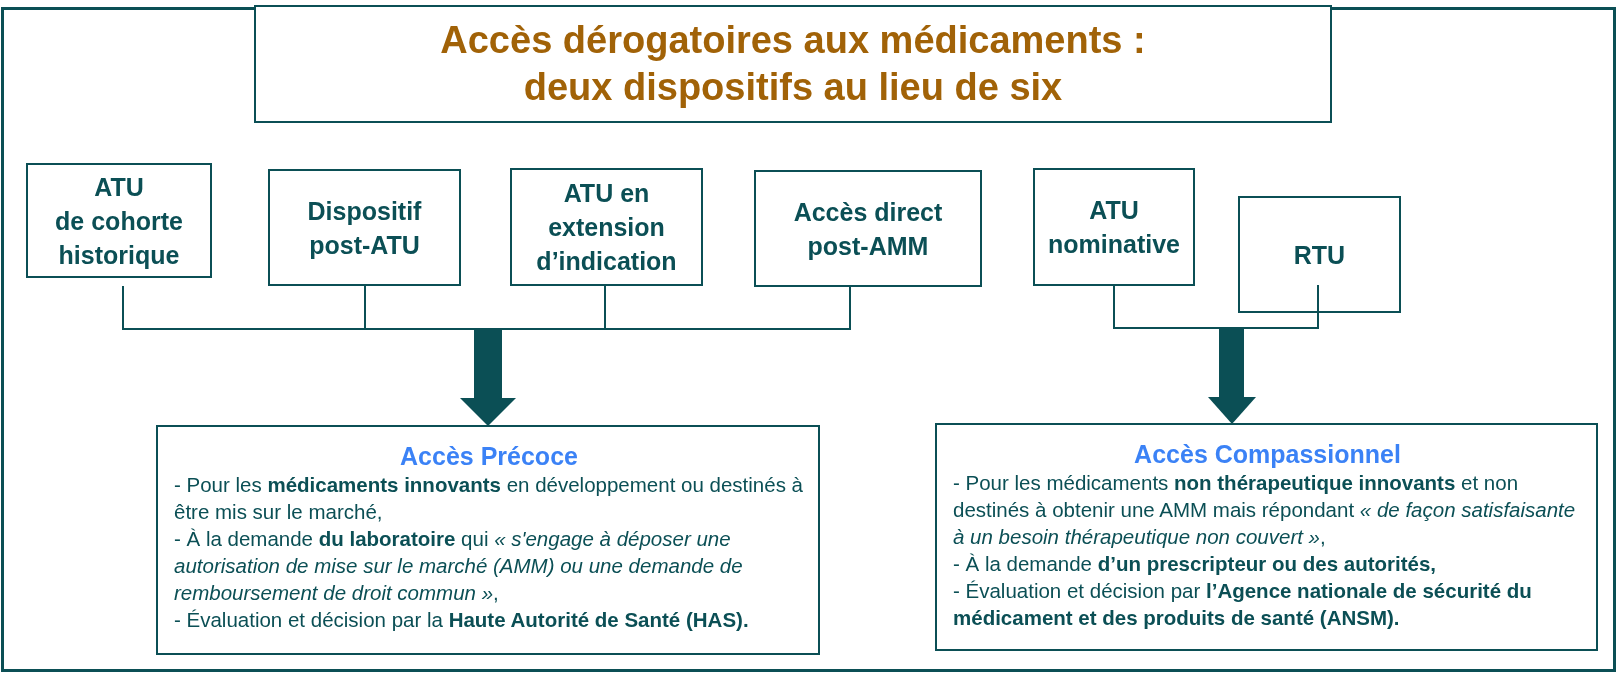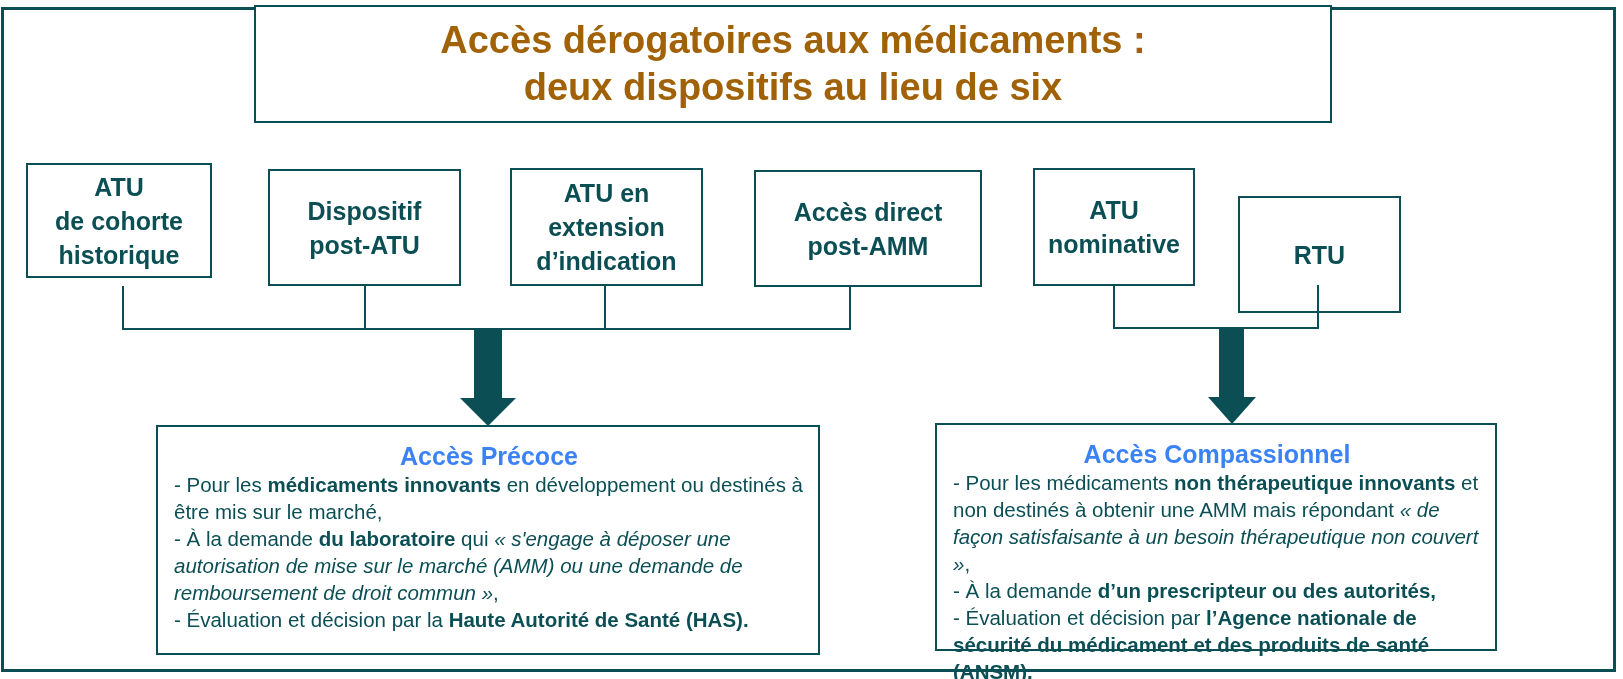--- a/index.html
+++ b/index.html
@@ -80,18 +80,18 @@
   <polygon points="1,69 49,69 25,96" fill="#0b4f55"></polygon>
 </svg>
 
 <div class="dest-box" style="left:156px;top:425px;width:664px;height:230px;">
   <div class="dest-title">Accès Précoce</div>
   <p><span>- Pour les </span><span class="b">médicaments innovants</span><span> en développement ou destinés à être mis sur le marché,</span></p>
   <p><span>- À la demande </span><span class="b">du laboratoire</span><span> qui </span><span class="i">« s'engage à déposer une autorisation de mise sur le marché (AMM) ou une demande de remboursement de droit commun »</span><span>,</span></p>
   <p><span>- Évaluation et décision par la </span><span class="b">Haute Autorité de Santé (HAS).</span></p>
 </div>
 
-<div class="dest-box" style="left:935px;top:423px;width:562px;height:228px;">
+<div class="dest-box" style="left:935px;top:423px;width:663px;height:228px;">
   <div class="dest-title">Accès Compassionnel</div>
   <p><span>- Pour les médicaments </span><span class="b">non thérapeutique innovants</span><span> et non destinés à obtenir une AMM mais répondant </span><span class="i">« de façon satisfaisante à un besoin thérapeutique non couvert »</span><span>,</span></p>
   <p><span>- À la demande </span><span class="b">d’un prescripteur ou des autorités,</span></p>
   <p><span>- Évaluation et décision par </span><span class="b">l’Agence nationale de sécurité du médicament et des produits de santé (ANSM).</span></p>
 </div>
 
 </body></html>

